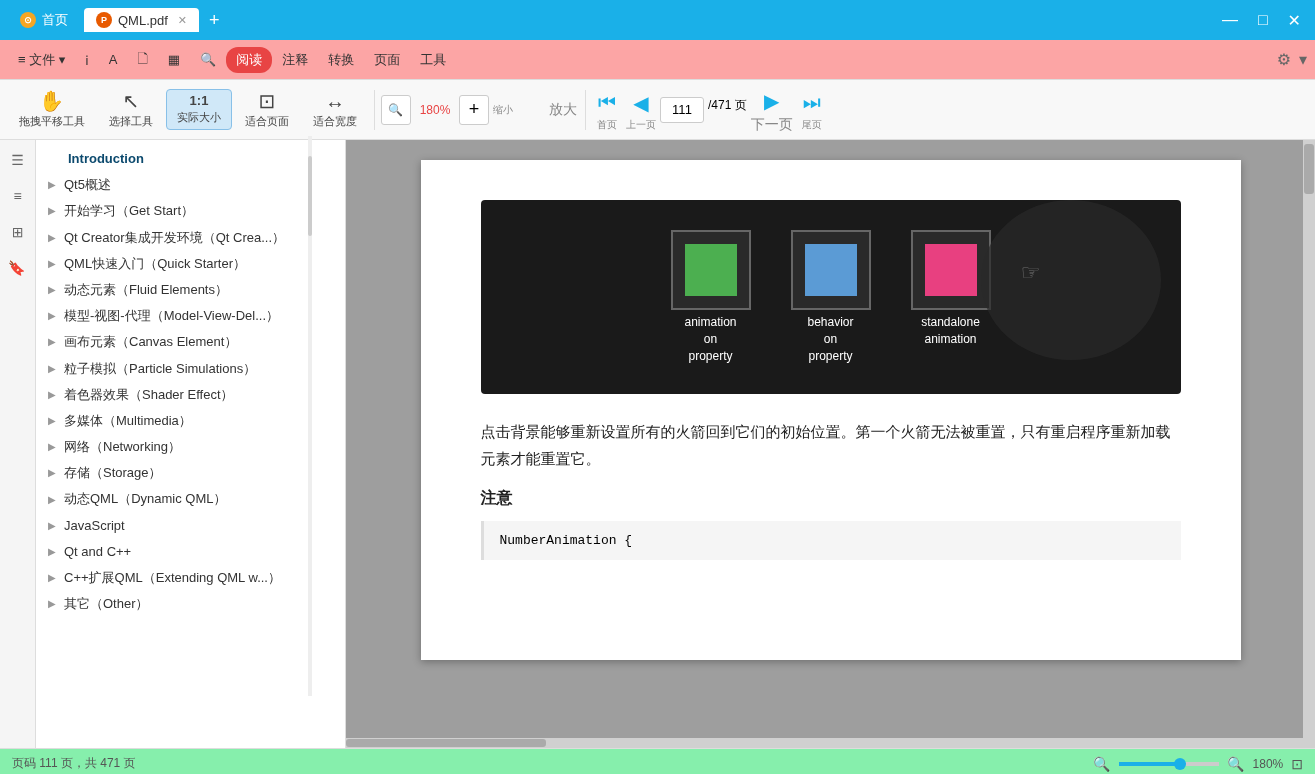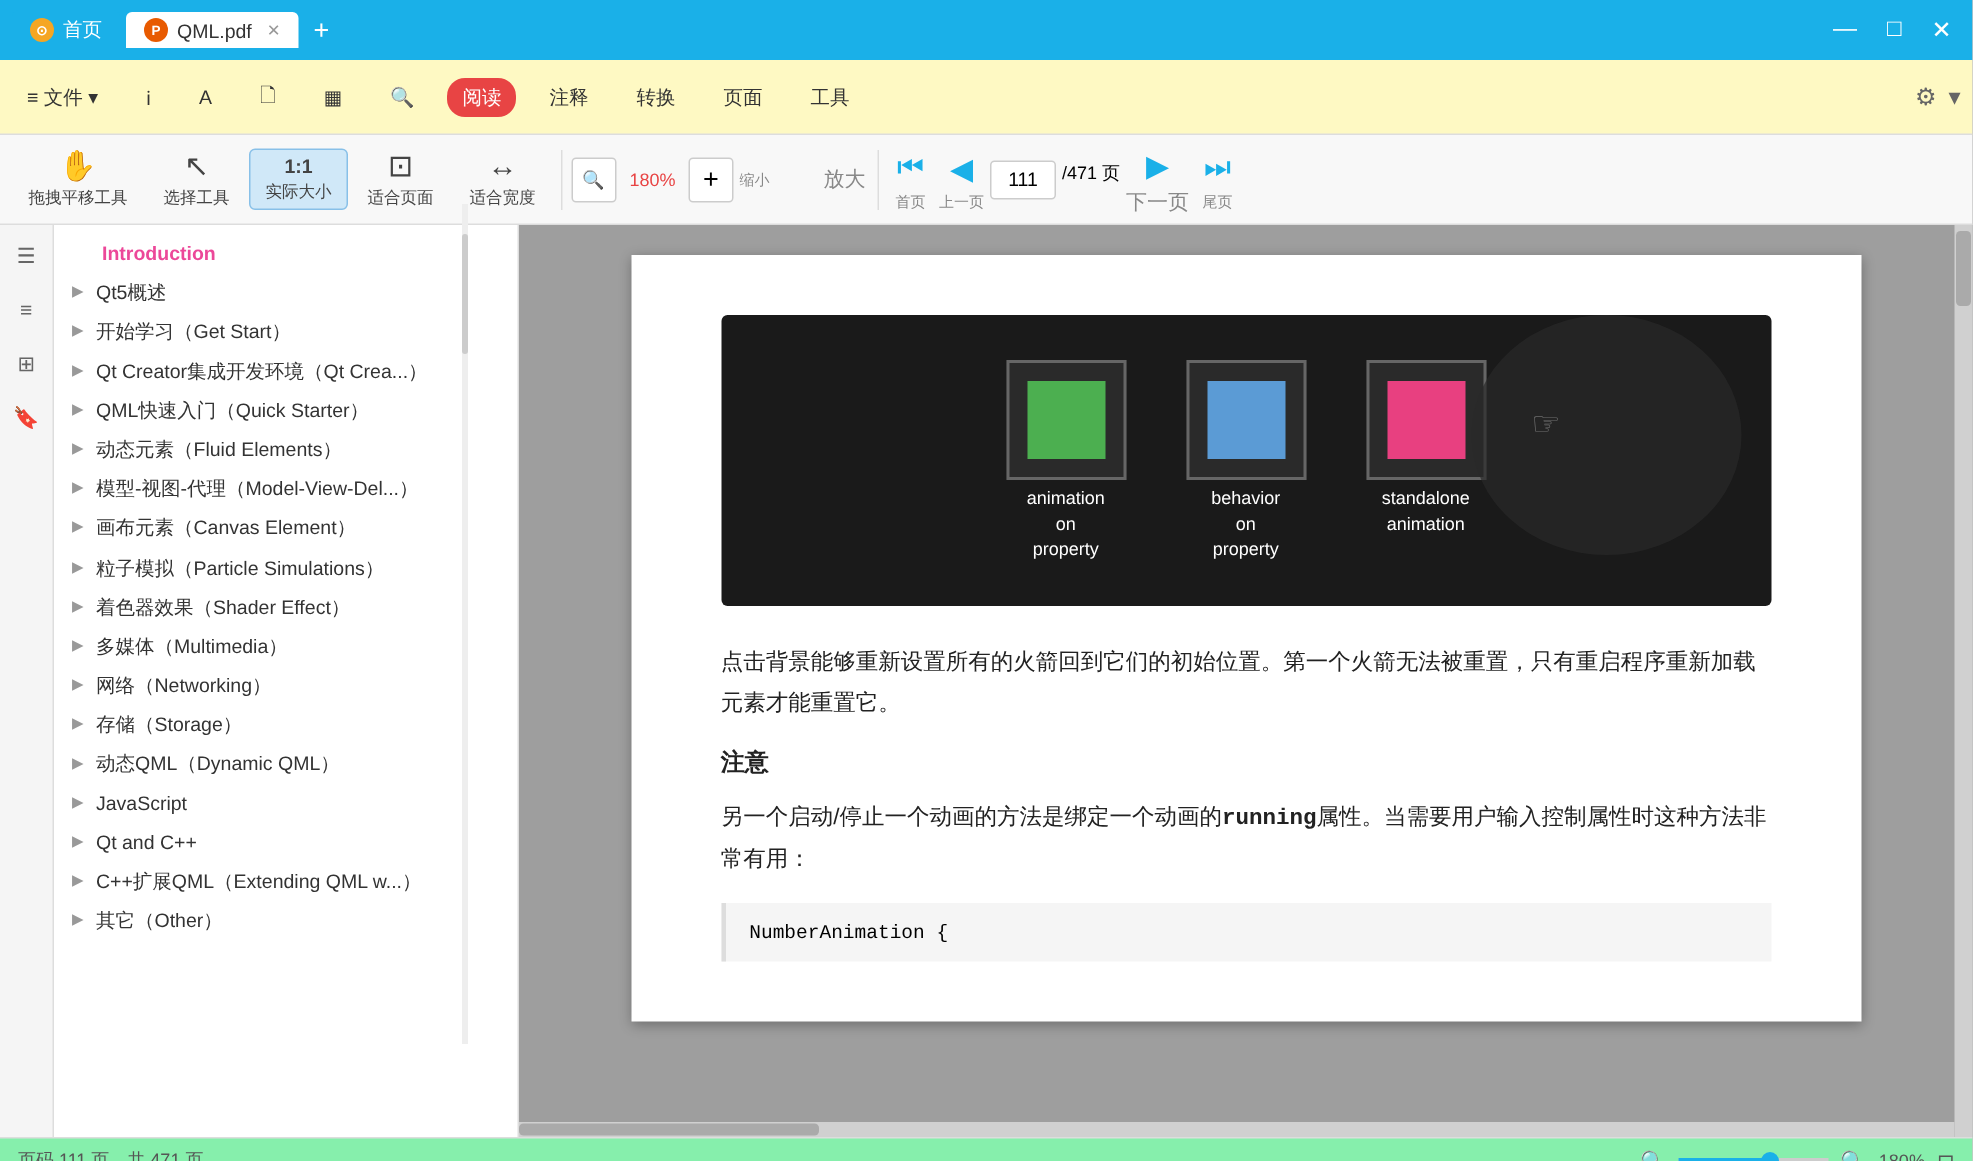--- a/index.html
+++ b/index.html
@@ -66,25 +66,25 @@
       color: white;
       font-size: 16px;
       cursor: pointer;
       padding: 2px 6px;
     }
 
     
     .menubar {
       display: flex;
       align-items: center;
-      background: #fef9c3;
+      background: #fca5a5;
       border-bottom: 1px solid #ddd;
-      height: 50px;
+      height: 40px;
       padding: 0 8px;
-      gap: 12px;
+      gap: 0;
     }
     .menu-item {
       padding: 4px 10px;
       font-size: 13px;
       color: #333;
       cursor: pointer;
       border-radius: 3px;
     }
     .menu-item.active {
       background: #e84444;
@@ -246,21 +246,21 @@
       color: #333;
       line-height: 1.4;
     }
     .toc-item .arrow {
       font-size: 10px;
       color: #999;
       margin-right: 6px;
       min-width: 10px;
     }
     .toc-item.intro {
-      color: #ec4899;
+      color: #0c4a6e;
       font-weight: bold;
       padding-left: 16px;
     }
 
     
     .pdf-area {
       flex: 1;
       overflow: auto;
       background: #9e9e9e;
       position: relative;
@@ -611,23 +611,20 @@
 
         <div class="dark-blob"></div>
       </div>
 
       <p class="content-text">
         <span>点击背景能够重新设置所有的火箭回到它们的初始位置。第一个火箭无法被重置，只有重启程序重新加载元素才能重置它。</span>
       </p>
 
       <p class="notice-title">注意</p>
 
-      <p class="content-text">
-        <span>另一个启动/停止一个动画的方法是绑定一个动画的</span><span class="bold-text">running</span><span>属性。当需要用户输入控制属性时这种方法非常有用：</span>
-      </p>
 
       <div class="code-block">
         <span>NumberAnimation {</span>
       </div>
 
     </div>
 
     <div style="position:absolute;right:0;top:0;width:12px;height:100%;background:#d0d0d0;">
       <div style="width:10px;height:50px;background:#aaa;border-radius:3px;margin:2px auto;margin-top:4px;"></div>
     </div>

